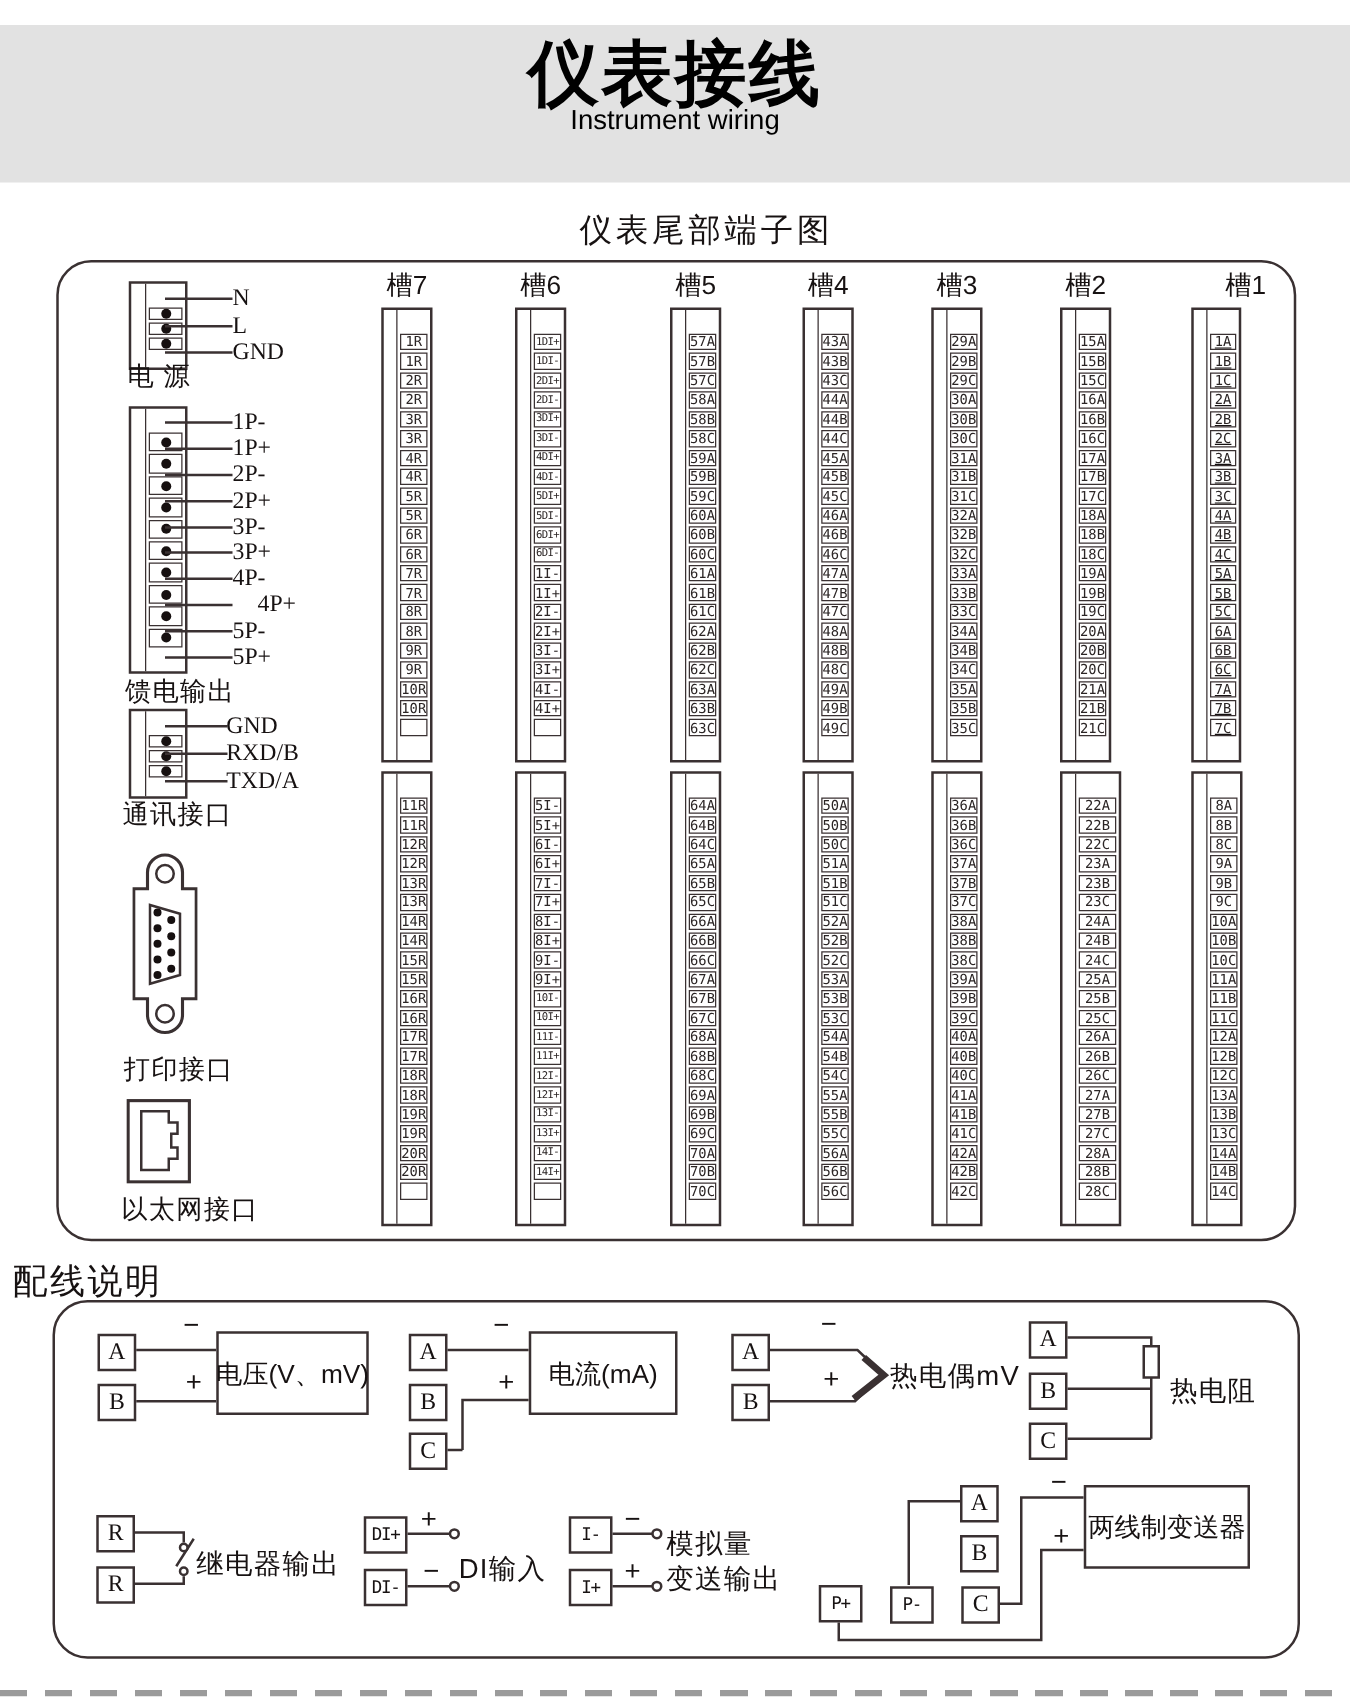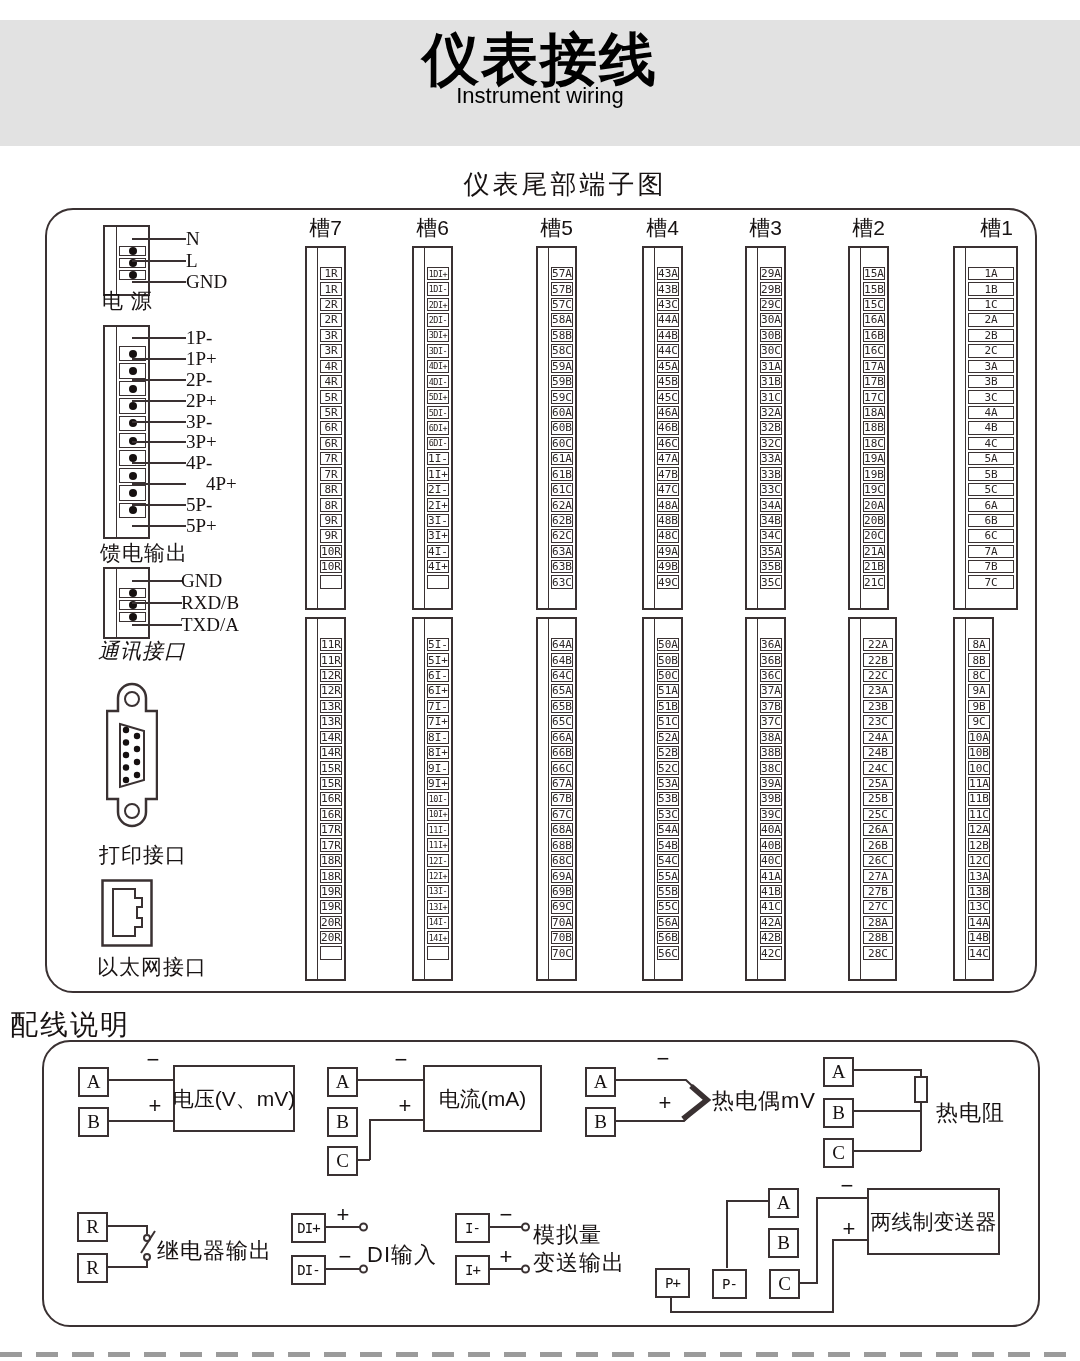--- a/index.html
+++ b/index.html
@@ -382,21 +382,21 @@
           <div class="tcell">26C</div>
           <div class="tcell">27A</div>
           <div class="tcell">27B</div>
           <div class="tcell">27C</div>
           <div class="tcell">28A</div>
           <div class="tcell">28B</div>
           <div class="tcell">28C</div>
         </div>
       </div>
       <div class="slotlabel" style="left: 953px; top: 214px; margin-left: 23px;">槽1</div>
-      <div class="tbox" style="left: 953px; top: 246px; width: 65px; height: 364px;">
+      <div class="tbox" style="left: 953px; top: 246px; width: 40px; height: 364px; text-decoration: underline;">
         <div class="tstrip"></div>
         <div class="tcells">
           <div class="tcell">1A</div>
           <div class="tcell">1B</div>
           <div class="tcell">1C</div>
           <div class="tcell">2A</div>
           <div class="tcell">2B</div>
           <div class="tcell">2C</div>
           <div class="tcell">3A</div>
           <div class="tcell">3B</div>
@@ -533,21 +533,21 @@
             <span class="dot"></span>
           </div>
         </div>
       </div>
       <div class="hline" style="left: 132px; top: 580px; width: 50px;"></div>
       <div class="tlabel" style="left: 181px; top: 570px;">GND</div>
       <div class="hline" style="left: 132px; top: 602px; width: 50px;"></div>
       <div class="tlabel" style="left: 181px; top: 592px;">RXD/B</div>
       <div class="hline" style="left: 132px; top: 624px; width: 50px;"></div>
       <div class="tlabel" style="left: 181px; top: 614px;">TXD/A</div>
-      <div class="cap" style="left: 98px; top: 637px; font-style: italic;">通讯接口</div>
+      <div class="cap" style="left: 98px; top: 637px;">通讯接口</div>
     </div>
 
   <svg class="icon" style="left:106px;top:672px" width="52" height="166" viewBox="0 0 52 166">
     <g stroke="#3a3132" fill="none" stroke-width="2.5">
       <path d="M1,39 L12,39 L12,26 A14,14 0 0 1 40,26 L40,39 L51,39 L51,127 L40,127 L40,140 A14,14 0 0 1 12,140 L12,127 L1,127 Z"></path>
       <circle cx="26" cy="27" r="7" stroke-width="2"></circle>
       <circle cx="26" cy="139" r="7" stroke-width="2"></circle>
       <path d="M14,52 L38,59 L38,108 L14,115 Z" stroke-width="2"></path>
     </g>
     <g fill="#161010">

